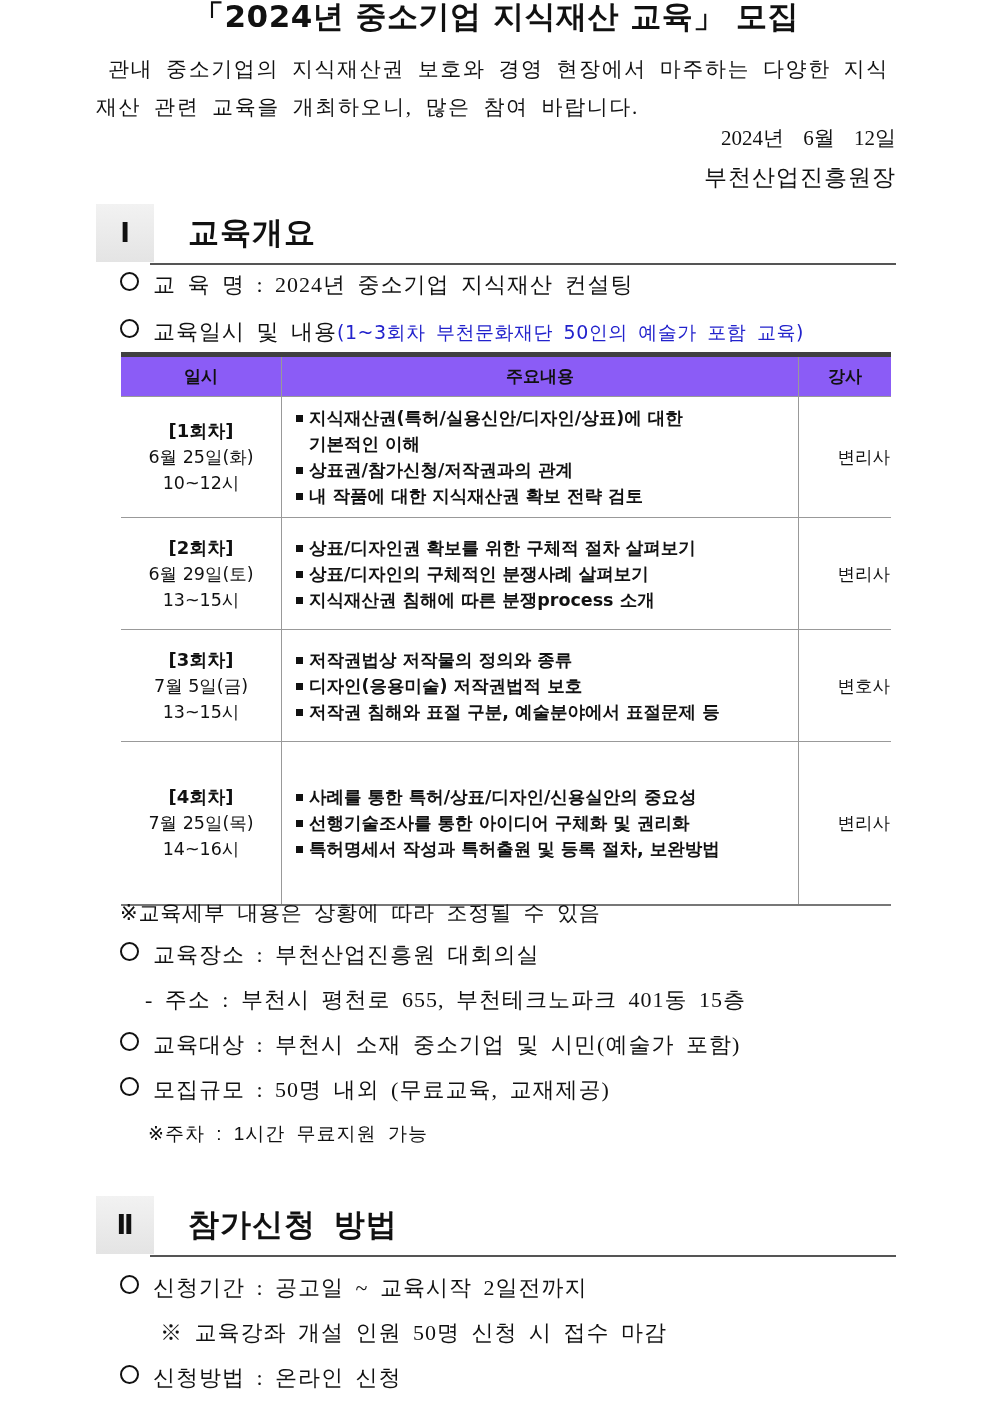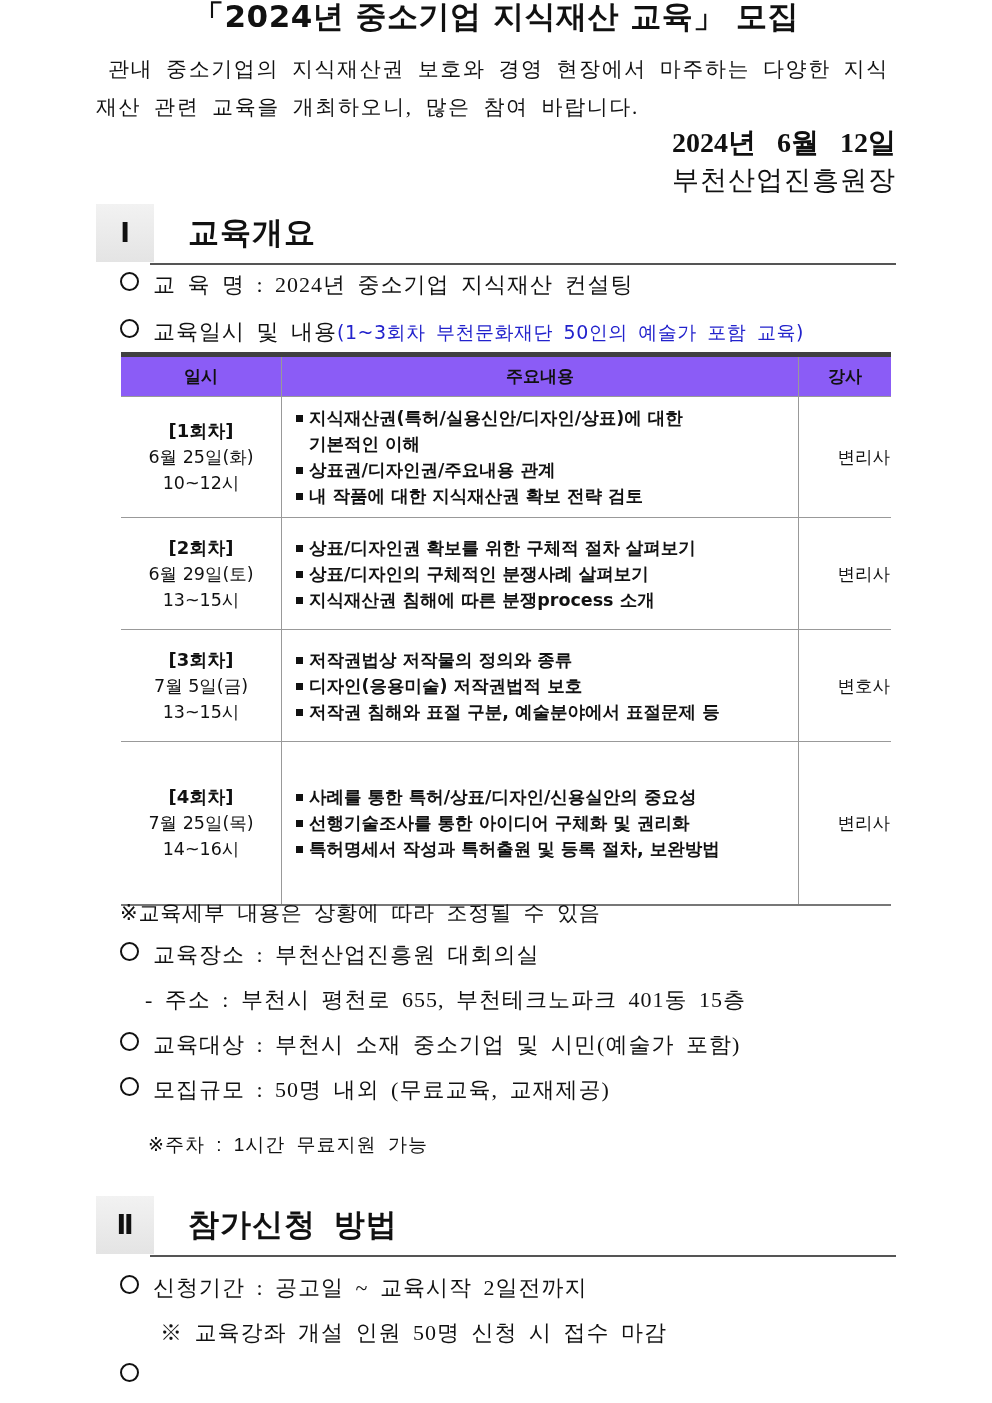--- a/index.html
+++ b/index.html
@@ -5,22 +5,22 @@
   html, body { margin:0; padding:0; background:#ffffff; }
   body { width:992px; height:1403px; position:relative; overflow:hidden; color:#111; }
   .serif { font-family:"Liberation Serif","DejaVu Serif",serif; }
   .sans  { font-family:"Liberation Sans","DejaVu Sans",sans-serif; }
 
   .title { position:absolute; left:0; width:992px; top:-4px; text-align:center;
            font-family:"DejaVu Sans","Liberation Sans",sans-serif; font-weight:bold; font-size:31px; letter-spacing:0.5px; }
   .intro { position:absolute; left:96px; width:800px; top:50px; font-size:21px; line-height:38px;
            text-align:justify; text-align-last:left; letter-spacing:1.6px; word-spacing:6px; }
   .intro .indent { padding-left:12px; }
-  .date { position:absolute; right:96px; top:124px; font-size:28px; font-weight:bold; word-spacing:14px; }
-  .signer { position:absolute; right:96px; top:162px; font-size:27px; letter-spacing:1px; }
+  .date { position:absolute; right:96px; top:124px; font-size:21px; font-weight:normal; word-spacing:14px; }
+  .signer { position:absolute; right:96px; top:162px; font-size:23px; letter-spacing:1px; }
 
   .sec { position:absolute; left:96px; width:800px; height:60px; }
   .sec .num { position:absolute; left:0; top:0; width:58px; height:58px; background:linear-gradient(#f2f2f2,#e4e4e4);
               font-family:"DejaVu Sans",sans-serif; font-weight:bold; font-size:26px; text-align:center; line-height:58px; }
   .sec .label { position:absolute; left:92px; top:8px; font-family:"DejaVu Sans",sans-serif; font-weight:bold; font-size:31px; letter-spacing:1px; word-spacing:6px; }
   .sec .rule { position:absolute; left:54px; right:0; top:59px; height:2px; background:#555; }
 
   .bullet { position:absolute; left:120px; font-size:22px; white-space:nowrap; letter-spacing:1px; word-spacing:5px; }
   .bullet .circ { display:inline-block; width:15px; height:15px; border:2px solid #111; border-radius:50%; margin-right:14px; vertical-align:1px; }
   .blue { color:#2222cc; font-family:"DejaVu Sans",sans-serif; font-size:19px; letter-spacing:0.5px; word-spacing:4px; }
@@ -84,21 +84,21 @@
       <td class="c-content">
         <div class="item">
             <span class="sq"></span>
             <span>지식재산권(특허/실용신안/디자인/상표)에 대한</span>
           </div>
         <div class="item" style="padding-left:15px;">
             <span>기본적인 이해</span>
           </div>
         <div class="item">
             <span class="sq"></span>
-            <span>상표권/디자인권/주요내용 관계</span>
+            <span>상표권/참가신청/저작권과의 관계</span>
           </div>
         <div class="item">
             <span class="sq"></span>
             <span>내 작품에 대한 지식재산권 확보 전략 검토</span>
           </div>
       </td>
       <td class="c-lect">변리사</td>
     </tr>
     <tr style="height:112px;">
       <td class="c-date">
@@ -174,27 +174,27 @@
 <div class="bullet serif" style="top:940px;">
   <span class="circ"></span><span>교육장소 : 부천산업진흥원 대회의실</span>
 </div>
 <div class="sub serif" style="left:145px; top:985px;">- 주소 : 부천시 평천로 655, 부천테크노파크 401동 15층</div>
 <div class="bullet serif" style="top:1030px;">
   <span class="circ"></span><span>교육대상 : 부천시 소재 중소기업 및 시민(예술가 포함)</span>
 </div>
 <div class="bullet serif" style="top:1075px;">
   <span class="circ"></span><span>모집규모 : 50명 내외 (무료교육, 교재제공)</span>
 </div>
-<div class="sub sans" style="left:148px; top:1121px; font-size:19px;margin-top:11px;">※주차 : 1시간 무료지원 가능</div>
+<div class="sub sans" style="left:148px; top:1121px; font-size:19px;">※주차 : 1시간 무료지원 가능</div>
 
 <div class="sec" style="top:1196px;">
   <div class="num">Ⅱ</div>
   <div class="label">참가신청 방법</div>
   <div class="rule"></div>
 </div>
 
 <div class="bullet serif" style="top:1273px;">
   <span class="circ"></span><span>신청기간 : 공고일 ~ 교육시작 2일전까지</span>
 </div>
 <div class="sub serif" style="left:160px; top:1318px;">※ 교육강좌 개설 인원 50명 신청 시 접수 마감</div>
 <div class="bullet serif" style="top:1363px;">
-  <span class="circ"></span>
+  <span class="circ"></span><span>신청방법 : 온라인 신청</span>
 </div>
 
 </body></html>

